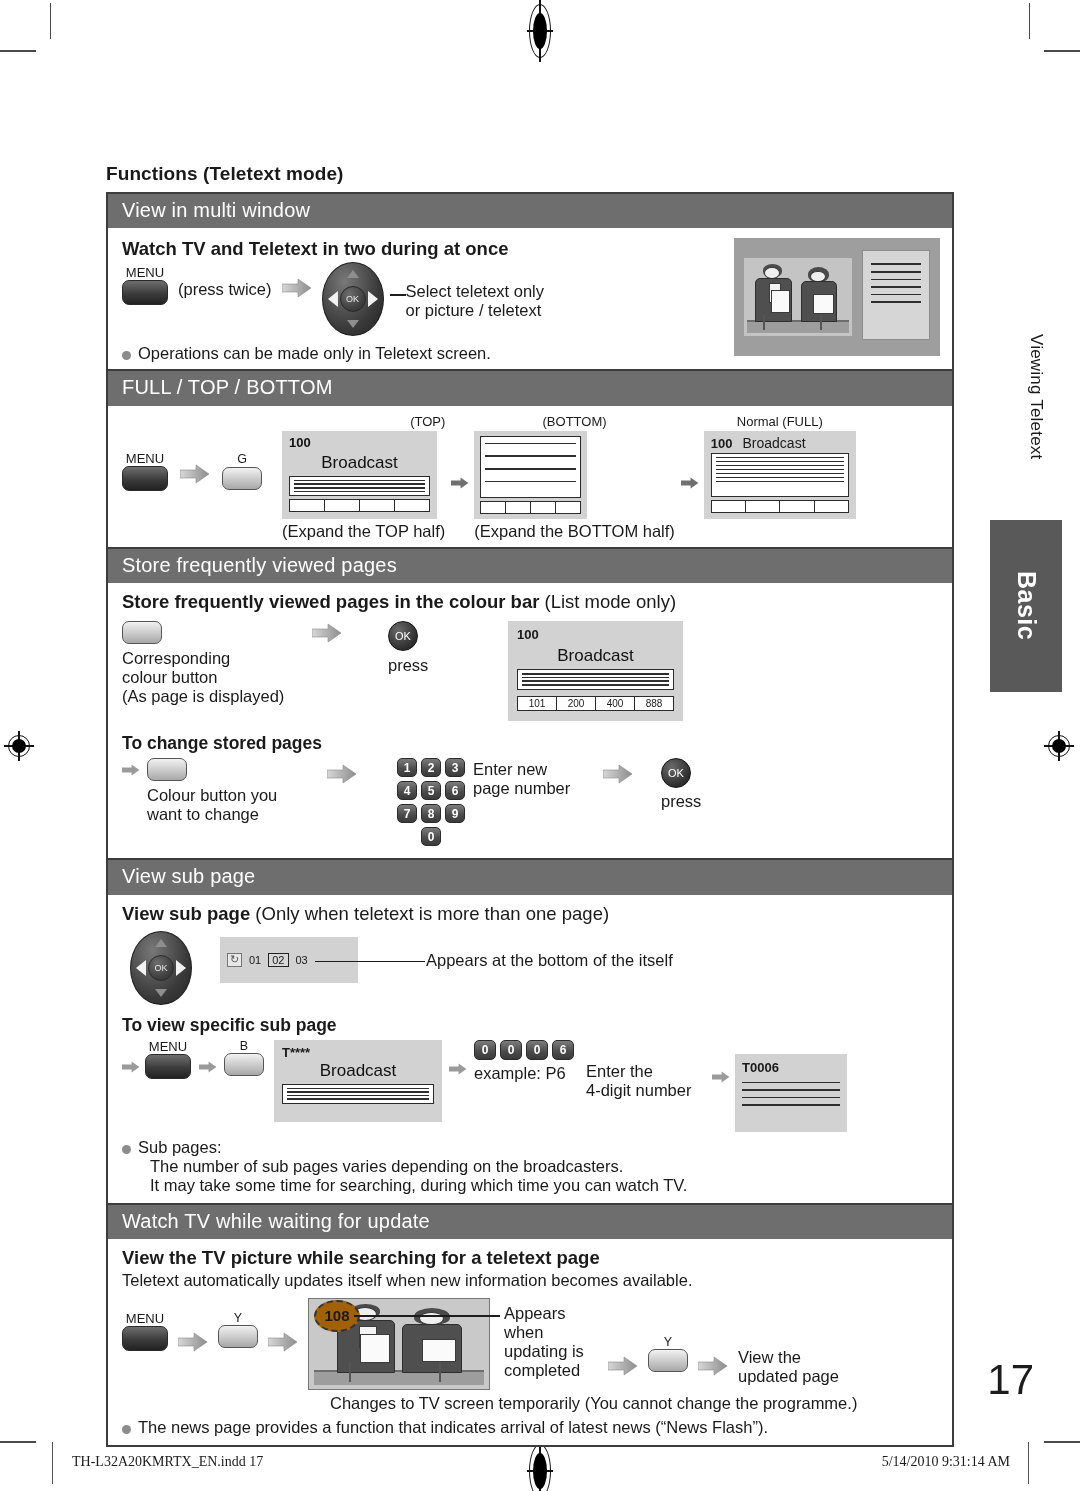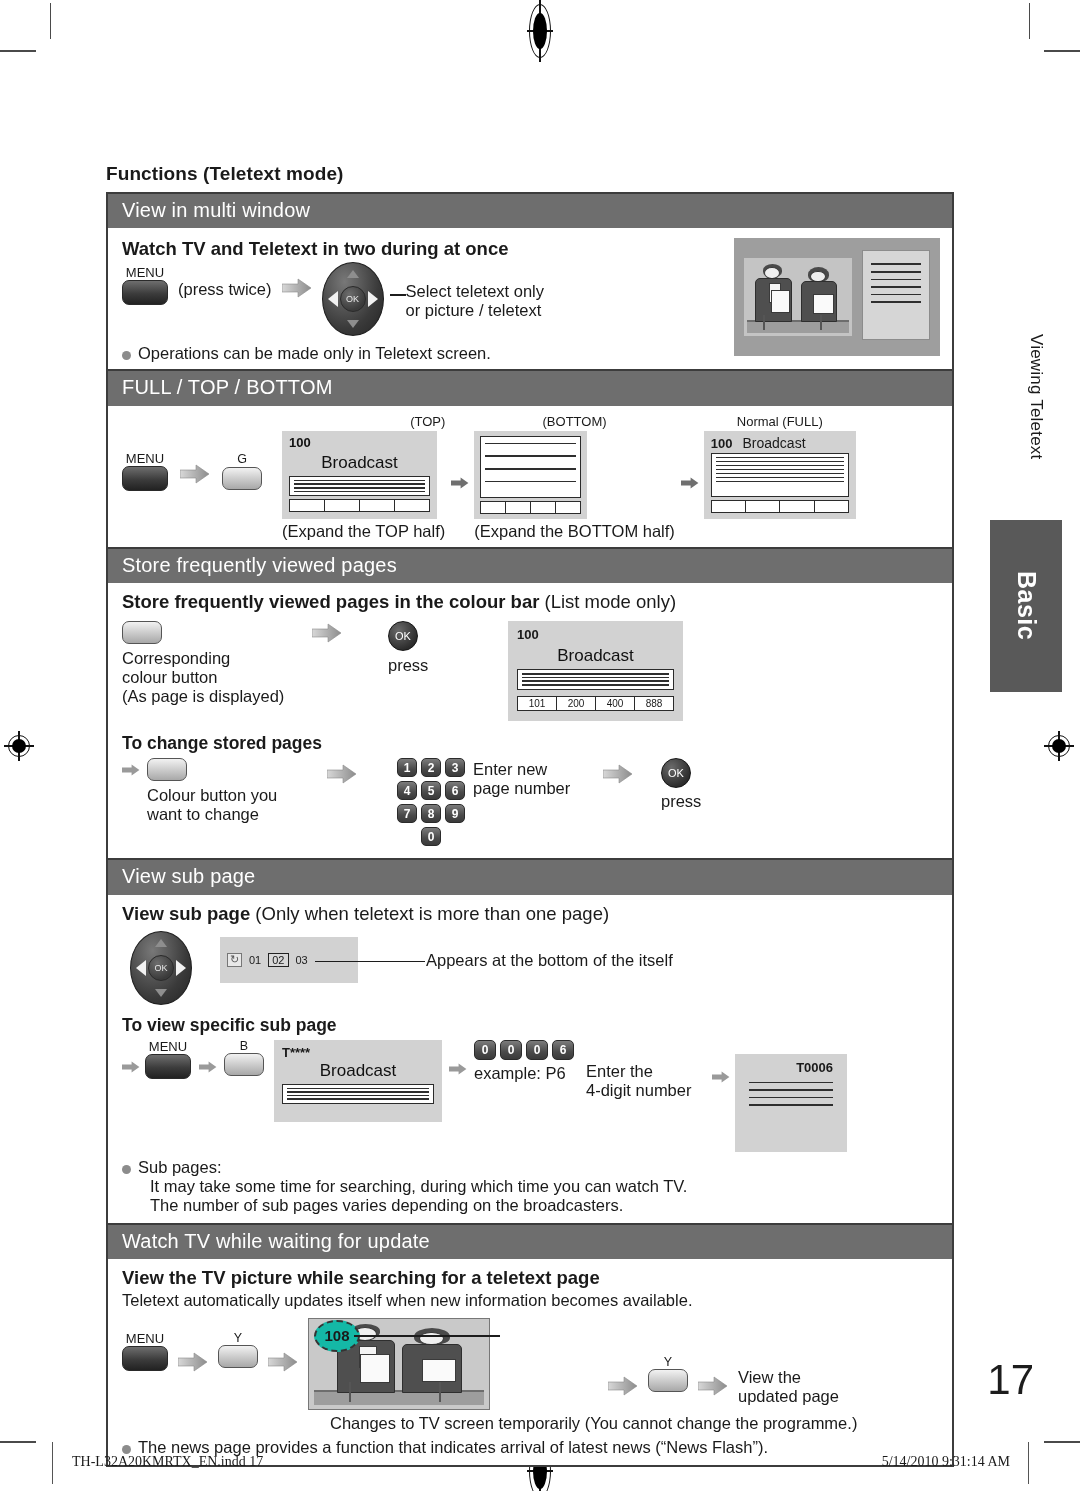--- a/index.html
+++ b/index.html
@@ -141,21 +141,21 @@
   .ill .podium { position:absolute; left:3%; right:3%; bottom:4%; height:17%; background:#9d9d9d; border-top:2px solid #6d6d6d; }
   .ill .person { position:absolute; bottom:21%; }
   .ill .head { position:absolute; border-radius:50%; background:#efefef; border:1.6px solid #3a3a3a; }
   .ill .hair { position:absolute; border-radius:50% 50% 42% 42%; background:#4a4a4a; }
   .ill .body { position:absolute; background:#4f4f4f; border:1.5px solid #2e2e2e; border-radius:5px 5px 0 0; }
   .ill .shirt { position:absolute; background:#f4f4f4; border:1.4px solid #3a3a3a; }
   .ill .paper { position:absolute; background:#fafafa; border:1.4px solid #3a3a3a; }
   .ill .mic { position:absolute; background:#555; }
 
   .callout-line { position:absolute; background:#1c1c1c; height:1.7px; }
-  .dash-circle { position:absolute; border:2.2px dashed #333; border-radius:50%; background:#14b8a6; display:flex; align-items:center; justify-content:center; font-weight:bold; font-size:15px; }
+  .dash-circle { position:absolute; border:2.2px dashed #333; border-radius:50%; background:#a16207; display:flex; align-items:center; justify-content:center; font-weight:bold; font-size:15px; }
 
   .page-number { position:absolute; right:46px; top:1356px; font-size:42px; color:#1c1c1c; }
 
   .footer { position:absolute; left:0; top:1440px; width:1080px; height:46px; }
   .footer .vl { position:absolute; width:1px; background:#555; top:2px; height:42px; }
   .footer .ft { position:absolute; top:14px; font-family:"Liberation Serif", serif; font-size:14px; color:#1a1a1a; white-space:nowrap; }
 
   .sub-ind { display:flex; align-items:center; gap:5px; font-size:11px; }
   .sub-ind .loop { width:15px; height:14px; background:#e8e8e8; border:1px solid #777; display:flex; align-items:center; justify-content:center; font-size:11px; color:#555; }
   .sub-ind .pg { padding:0 2px; }
@@ -587,37 +587,37 @@
             <div class="txt">Enter the</div>
             <div class="txt">4-digit number</div>
           </div>
 
           <div class="arrow-g arrow-sm" style="margin-top:30px;">
             <svg width="18" height="14" viewBox="0 0 30 20">
                 <path d="M0,6 L16,6 L16,1 L29,10 L16,19 L16,14 L0,14 Z" fill="#9a9a9a"></path>
               </svg>
           </div>
 
-          <div class="screen" style="width:112px;height:98px;padding:6px 14px;margin-left:6px;margin-top:14px;flex:0 0 auto;text-align:right;">
+          <div class="screen" style="width:112px;height:78px;padding:6px 7px;margin-left:6px;margin-top:14px;flex:0 0 auto;">
             <div style="font-weight:bold;font-size:13px;">T0006</div>
             <div class="lines" style="margin-top:7px;gap:6px;">
               <div class="ln"></div>
                 <div class="ln"></div>
                 <div class="ln"></div>
                 <div class="ln"></div>
             </div>
           </div>
         </div>
 
         <div class="bullet" style="margin-top:6px;">
           <div class="bdot"></div>
           <div>
             <div>Sub pages:</div>
+            <div style="margin-left:12px;">The number of sub pages varies depending on the broadcasters.</div>
             <div style="margin-left:12px;">It may take some time for searching, during which time you can watch TV.</div>
-            <div style="margin-left:12px;">The number of sub pages varies depending on the broadcasters.</div>
           </div>
         </div>
       </div>
     </div>
 
     <div class="panel">
       <div class="bar">Watch TV while waiting for update</div>
       <div class="panel-body" style="padding-top:8px;padding-bottom:8px;">
         <div class="h2" style="margin-bottom:2px;">View the TV picture while searching for a teletext page</div>
         <div class="txt">Teletext automatically updates itself when new information becomes available.</div>
@@ -658,20 +658,26 @@
                 <div class="body" style="left:4%;top:24%;width:80%;height:76%;"></div>
                 <div class="paper" style="left:30%;top:48%;width:46%;height:36%;"></div>
               </div>
               <div class="mic" style="left:22%;bottom:8%;width:2.4px;height:22%;"></div>
               <div class="mic" style="left:72%;bottom:8%;width:2.4px;height:22%;"></div>
             </div>
             <div class="dash-circle" style="left:6px;top:2px;width:46px;height:32px;">
               <span>108</span>
             </div>
             <div class="callout-line" style="left:46px;top:17px;width:146px;"></div>
+            <div style="position:absolute;left:196px;top:6px;width:110px;">
+              <div class="txt">Appears</div>
+              <div class="txt">when</div>
+              <div class="txt">updating is</div>
+              <div class="txt">completed</div>
+            </div>
           </div>
 
           <div class="arrow-g" style="margin-top:58px;margin-left:118px;">
             <svg width="30" height="20" viewBox="0 0 30 20">
                 <path d="M0,6 L16,6 L16,1 L29,10 L16,19 L16,14 L0,14 Z" fill="url(#ga1)" stroke="#8a8a8a" stroke-width="0.6"></path>
               </svg>
           </div>
           <div style="flex:0 0 auto;margin-left:10px;padding-top:38px;">
             <div class="btn-label small-cap">Y</div>
             <div class="btn-color"></div>

